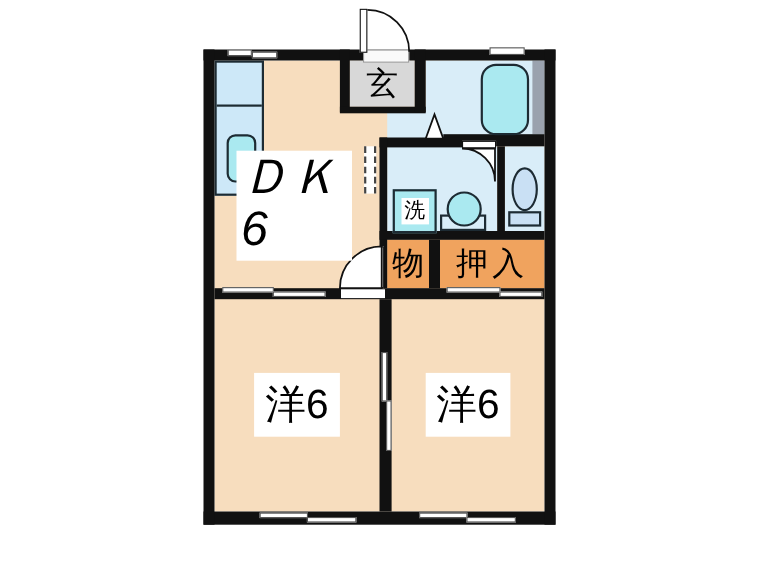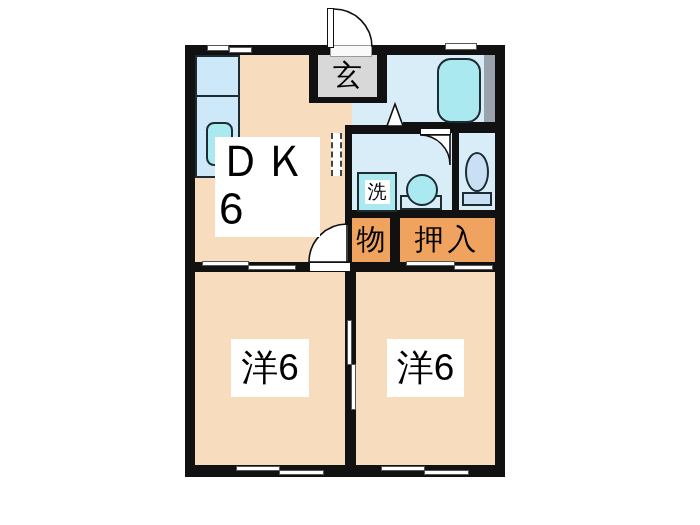--- a/index.html
+++ b/index.html
@@ -104,21 +104,21 @@
 
   <div class="abs" style="left:331px;top:133px;width:11px;height:43px;background:#fff;border-left:2px dashed #444;border-right:2px dashed #444;"></div>
 
   <svg width="700" height="525" viewBox="0 0 700 525">
     <path d="M 334 9 A 38 38 0 0 1 372 47" fill="none" stroke="#111" stroke-width="1.6"></path>
     <path d="M 347 224 A 38 38 0 0 0 309 262 L 347 262 Z" fill="#ffffff" stroke="#111" stroke-width="1.6"></path>
     <path d="M 420 135 A 30 30 0 0 1 450 165 L 450 135 Z" fill="#ffffff" stroke="#111" stroke-width="1.6"></path>
     <path d="M 395 104 L 403 126 L 387 126 Z" fill="#ffffff" stroke="#111" stroke-width="1.6"></path>
   </svg>
 
-  <div class="abs label-box" style="left:215px;top:137px;width:105px;height:100px;font-size:44px;line-height:48px;padding-left:4px;letter-spacing:1px;">
+  <div class="abs label-box" style="left:215px;top:137px;width:105px;height:100px;font-size:44px;line-height:48px;padding-left:4px;letter-spacing:1px;font-style:italic;">
     <div>ＤＫ</div>
     <div>6</div>
   </div>
 
   <div class="abs label" style="left:318px;top:55px;width:59px;height:42px;font-size:29px;">
     <span>玄</span>
   </div>
 
   <div class="abs label" style="left:352px;top:218px;width:38px;height:44px;font-size:29px;">
     <span>物</span>

